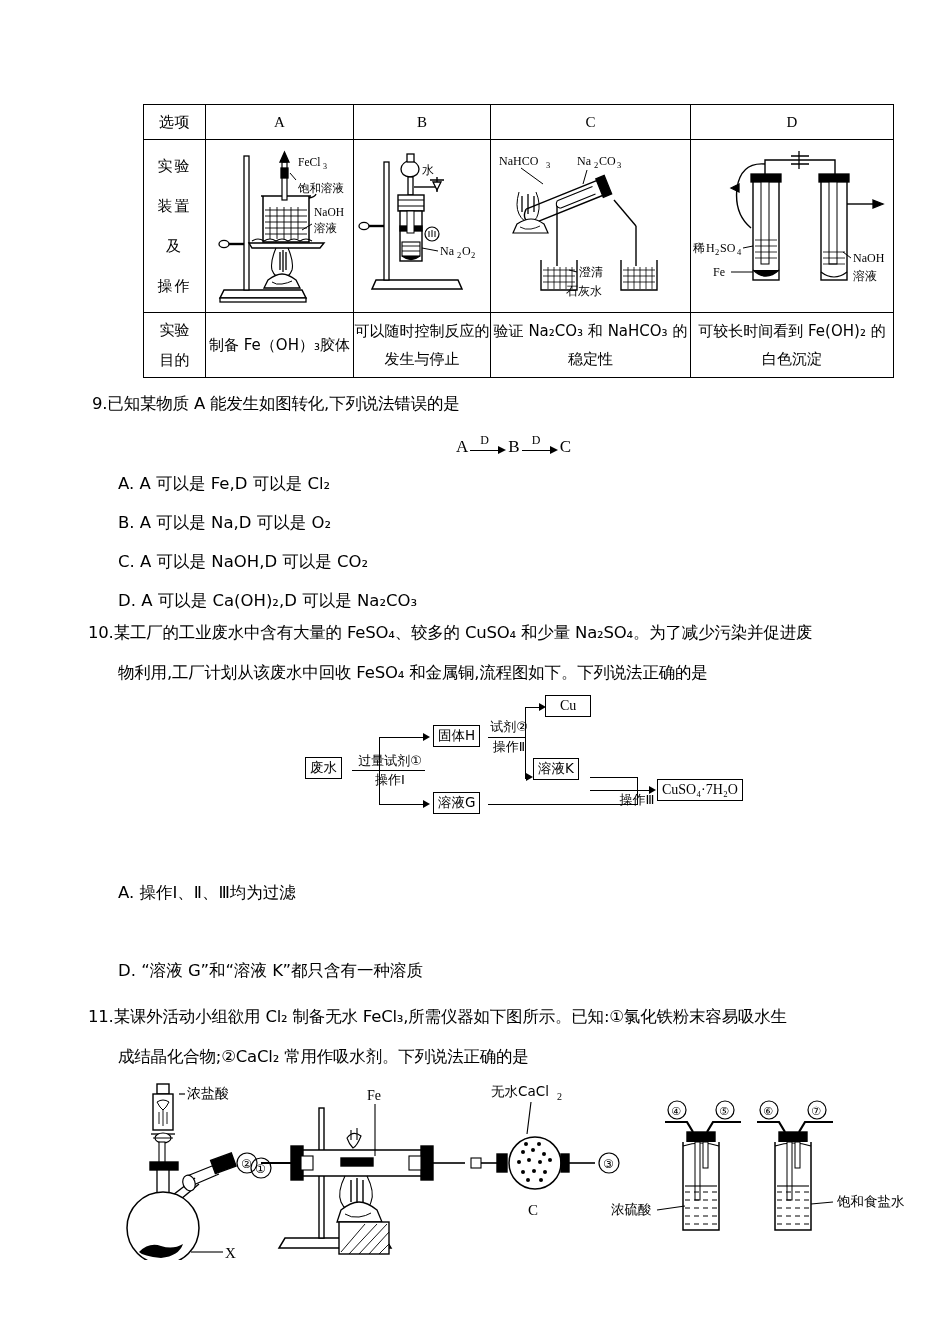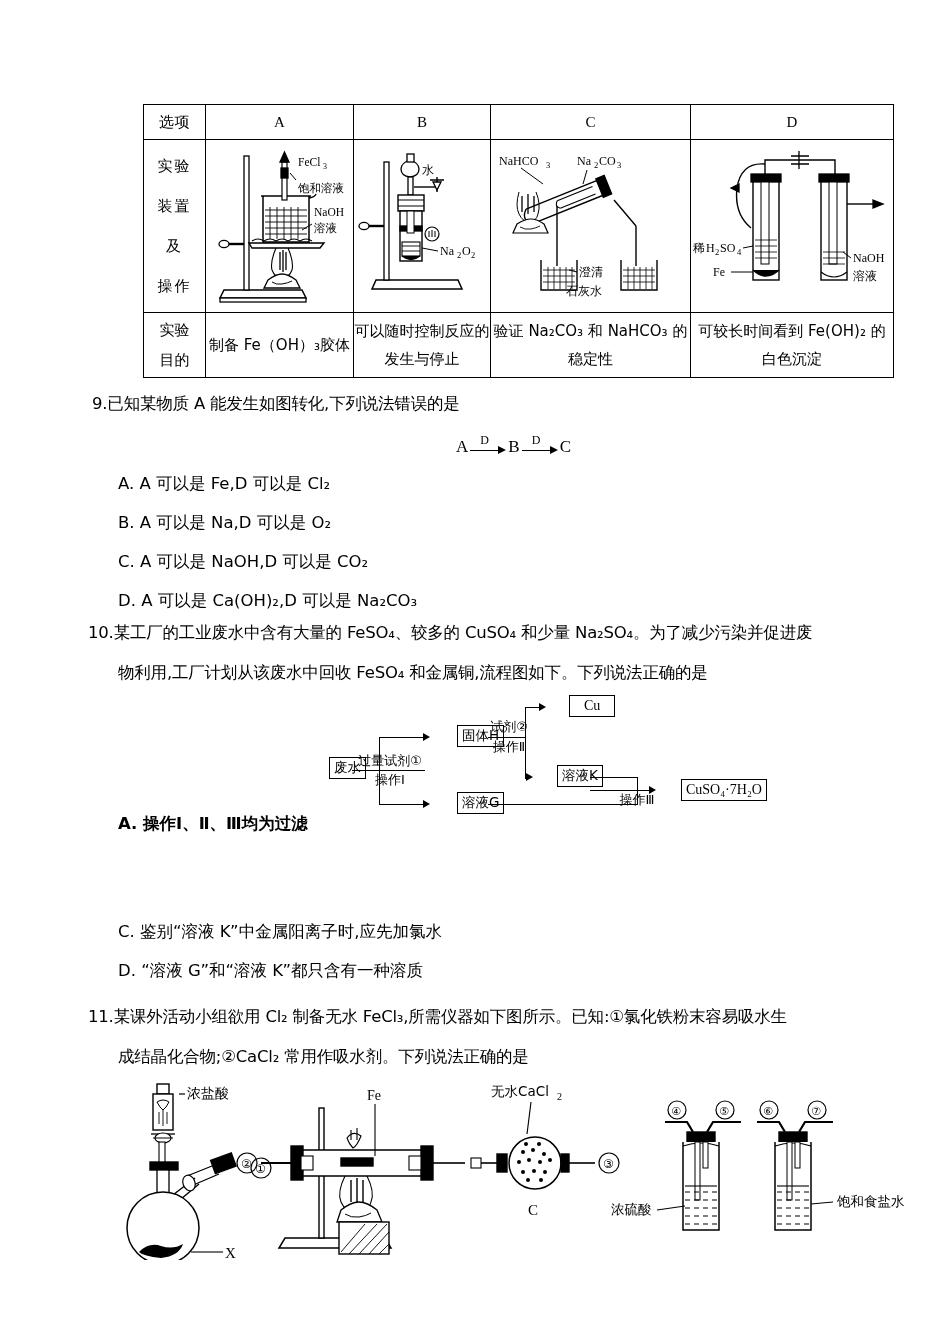--- a/index.html
+++ b/index.html
@@ -142,21 +142,20 @@
   }
   .fbox {
     position: absolute;
     border: 1.5px solid #000;
     background: #fff;
     text-align: center;
     white-space: nowrap;
     line-height: 1;
     padding: 3px 4px;
     font-size: 13.5px;
-    margin-left: 24px;
   }
   .fbox.serif { font-family: "Liberation Serif", serif; font-size: 14px; }
   .fline {
     position: absolute;
     background: #000;
   }
   .fhead {
     position: absolute;
     width: 0; height: 0;
     border-left: 7px solid #000;
@@ -453,21 +452,21 @@
 
   <div class="qline" style="left:88px; top:622px;">10.某工厂的工业废水中含有大量的 FeSO₄、较多的 CuSO₄ 和少量 Na₂SO₄。为了减少污染并促进废</div>
   <div class="qline" style="left:118px; top:662px;">物利用,工厂计划从该废水中回收 FeSO₄ 和金属铜,流程图如下。下列说法正确的是</div>
 
   <div class="flow">
 
     <div class="fbox" style="left:0px; top:62px;">废水</div>
     <div class="fbox" style="left:128px; top:30px;">固体H</div>
     <div class="fbox" style="left:128px; top:97px;">溶液G</div>
     <div class="fbox serif" style="left:240px; top:0px; padding:3px 14px;">Cu</div>
-    <div class="fbox" style="left:228px; top:70px;">溶液K</div>
+    <div class="fbox" style="left:228px; top:63px;">溶液K</div>
     <div class="fbox serif" style="left:352px; top:84px;">CuSO₄·7H₂O</div>
 
     <div class="fline" style="left:47px; top:75px; width:73px; height:1.4px;"></div>
     <div class="fline" style="left:74px; top:42px; width:1.4px; height:68px;"></div>
     <div class="fline" style="left:74px; top:42px; width:44px; height:1.4px;"></div>
     <div class="fhead" style="left:118px; top:38px;"></div>
     <div class="fline" style="left:74px; top:109px; width:44px; height:1.4px;"></div>
     <div class="fhead" style="left:118px; top:105px;"></div>
     <div class="flab" style="left:48px; top:58px; width:74px;">过量试剂①</div>
     <div class="flab" style="left:48px; top:77px; width:74px;">操作Ⅰ</div>
@@ -484,22 +483,21 @@
     <div class="fline" style="left:285px; top:82px; width:48px; height:1.4px;"></div>
     <div class="fline" style="left:332px; top:82px; width:1.4px; height:14px;"></div>
     <div class="fline" style="left:285px; top:95px; width:60px; height:1.4px;"></div>
     <div class="fhead" style="left:344px; top:91px;"></div>
 
     <div class="fline" style="left:183px; top:109px; width:150px; height:1.4px;"></div>
     <div class="fline" style="left:332px; top:95px; width:1.4px; height:15px;"></div>
     <div class="flab" style="left:304px; top:97px; width:56px;">操作Ⅲ</div>
   </div>
 
-  <div class="opt" style="left:118px; top:813px;font-weight:bold;">A. 操作Ⅰ、Ⅱ、Ⅲ均为过滤</div>
-  <div class="opt" style="left:118px; top:921px;">C. 鉴别“溶液 K”中金属阳离子时,应先加氯水</div>
+  <div class="opt" style="left:118px; top:882px;">A. 操作Ⅰ、Ⅱ、Ⅲ均为过滤</div>
   <div class="opt" style="left:118px; top:960px;">D. “溶液 G”和“溶液 K”都只含有一种溶质</div>
 
   <div class="qline" style="left:88px; top:1006px;">11.某课外活动小组欲用 Cl₂ 制备无水 FeCl₃,所需仪器如下图所示。已知:①氯化铁粉末容易吸水生</div>
   <div class="qline" style="left:118px; top:1046px;">成结晶化合物;②CaCl₂ 常用作吸水剂。下列说法正确的是</div>
 
   <div class="apparatus">
     <svg width="810" height="180" viewBox="0 0 810 180">
 
       <g stroke="#000" fill="none" stroke-width="1.4">
 

